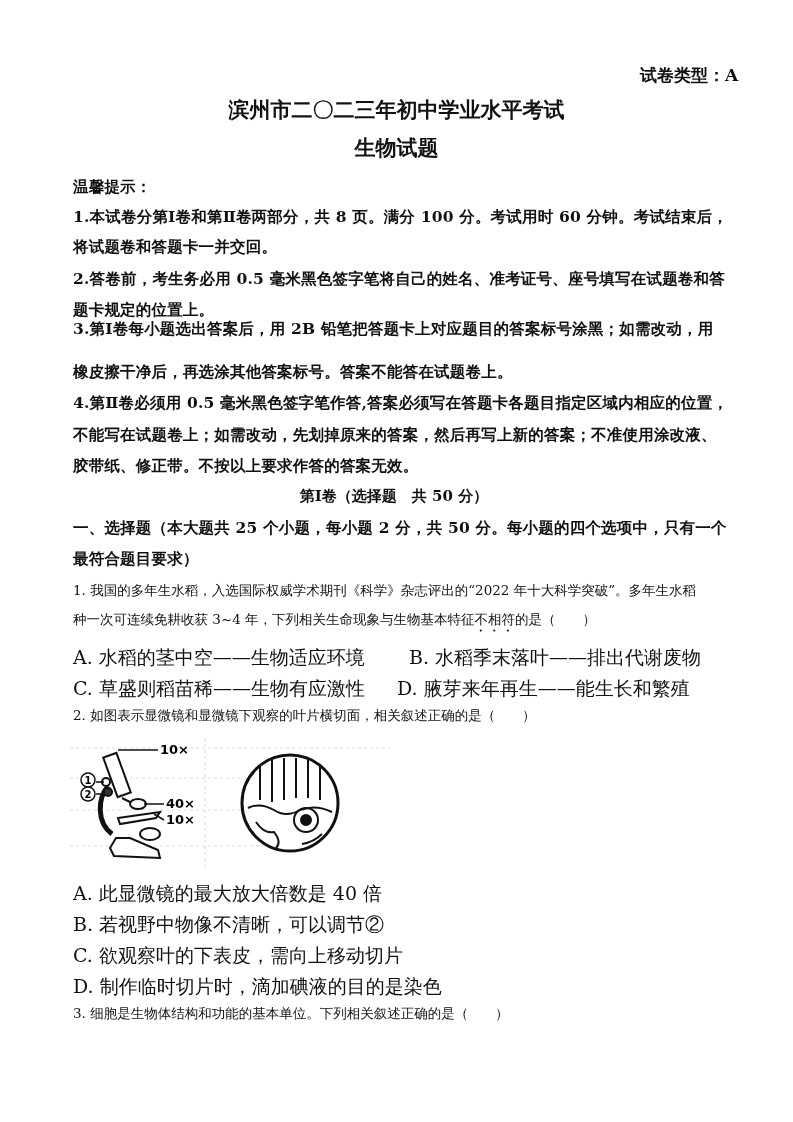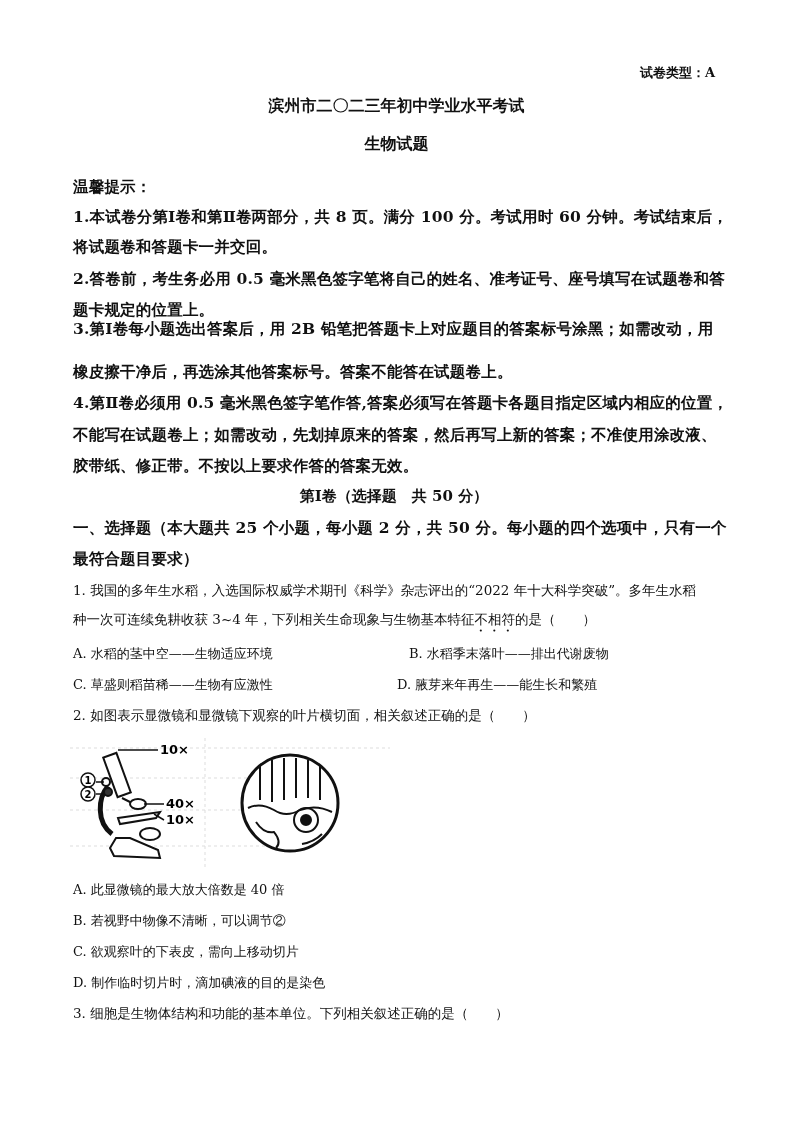--- a/index.html
+++ b/index.html
@@ -1,24 +1,24 @@
 <!DOCTYPE html>
 <html><head>
 <meta charset="utf-8">
 <style>
   html, body { margin: 0; padding: 0; background: #ffffff; }
   body { width: 793px; height: 1122px; position: relative; overflow: hidden; color: #111; }
   .serif { font-family: "DejaVu Serif", "Liberation Serif", serif; }
   .bold { font-weight: bold; }
   .abs { position: absolute; white-space: nowrap; }
-  .exam-type { left: 640px; top: 64px; font-size: 13px; }
-  .title { left: 0; width: 793px; text-align: center; font-size: 16px; font-weight: bold; }
+  .exam-type { left: 640px; top: 64px; font-size: 17px; }
+  .title { left: 0; width: 793px; text-align: center; font-size: 21px; font-weight: bold; }
   .bline { left: 73px; font-size: 15.5px; font-weight: bold; letter-spacing: 0.2px; }
   .q-line { left: 73px; font-size: 13.5px; }
-  .opt { font-size: 13px; }
+  .opt { font-size: 19px; }
   .dotted { text-emphasis: dot; -webkit-text-emphasis: dot; text-emphasis-position: under; -webkit-text-emphasis-position: under; }
   .figure { position: absolute; left: 70px; top: 738px; width: 320px; height: 130px; }
 </style>
 </head>
 <body>
 
 <div class="abs serif bold exam-type">试卷类型：A</div>
 <div class="abs serif title" style="top:96px;">滨州市二〇二三年初中学业水平考试</div>
 <div class="abs serif title" style="top:134px;">生物试题</div>
 

